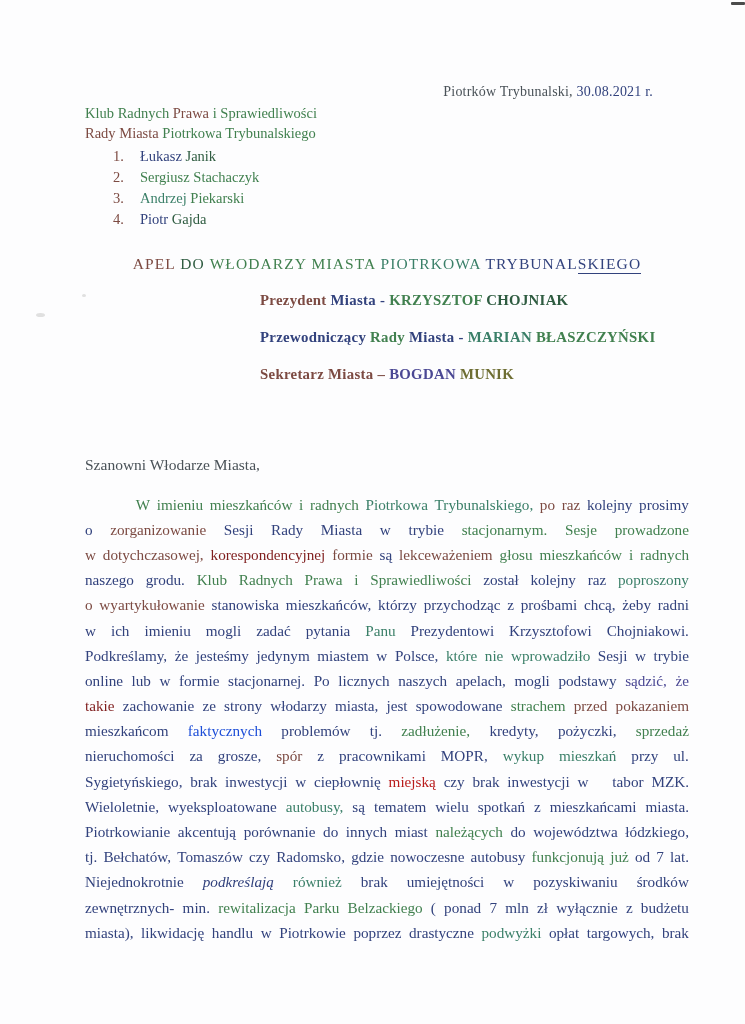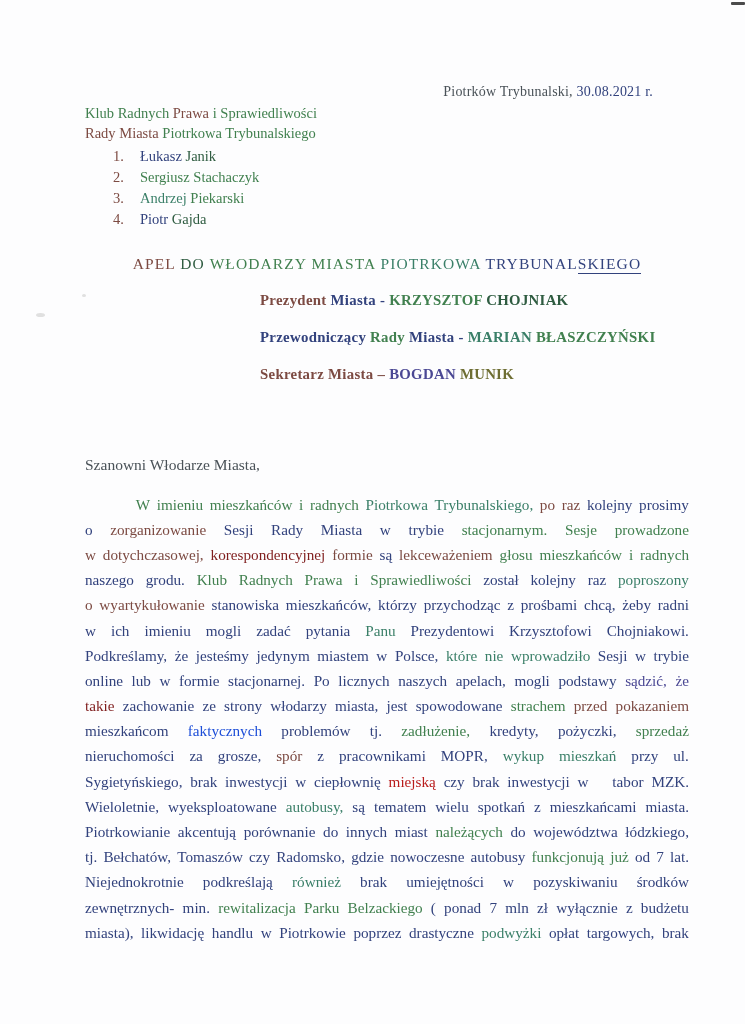--- a/index.html
+++ b/index.html
@@ -250,21 +250,21 @@
         <span style="color: rgb(50, 66, 125);">nowoczesne</span>
         <span style="color: rgb(50, 66, 125);">autobusy</span>
         <span style="color: rgb(65, 128, 79);">funkcjonują</span>
         <span style="color: rgb(65, 128, 79);">już</span>
         <span style="color: rgb(50, 66, 125);">od</span>
         <span style="color: rgb(50, 66, 125);">7</span>
         <span style="color: rgb(50, 66, 125);">lat.</span>
       </div>
       <div class="bline">
         <span style="color: rgb(50, 66, 125);">Niejednokrotnie</span>
-        <span style="color: rgb(50, 66, 125);">podkreślają</span>
+        <span style="color: rgb(50, 66, 125); font-style: italic;">podkreślają</span>
         <span style="color: rgb(58, 127, 104);">również</span>
         <span style="color: rgb(50, 66, 125);">brak</span>
         <span style="color: rgb(50, 66, 125);">umiejętności</span>
         <span style="color: rgb(50, 66, 125);">w</span>
         <span style="color: rgb(50, 66, 125);">pozyskiwaniu</span>
         <span style="color: rgb(50, 66, 125);">środków</span>
       </div>
       <div class="bline">
         <span style="color: rgb(50, 66, 125);">zewnętrznych-</span>
         <span style="color: rgb(50, 66, 125);">min.</span>

